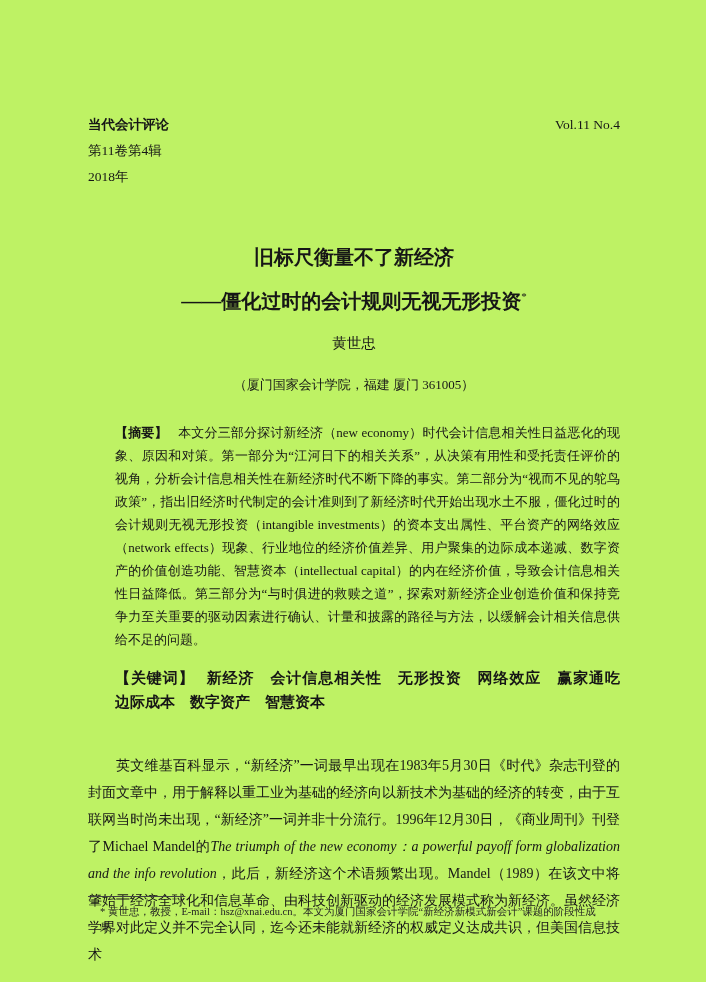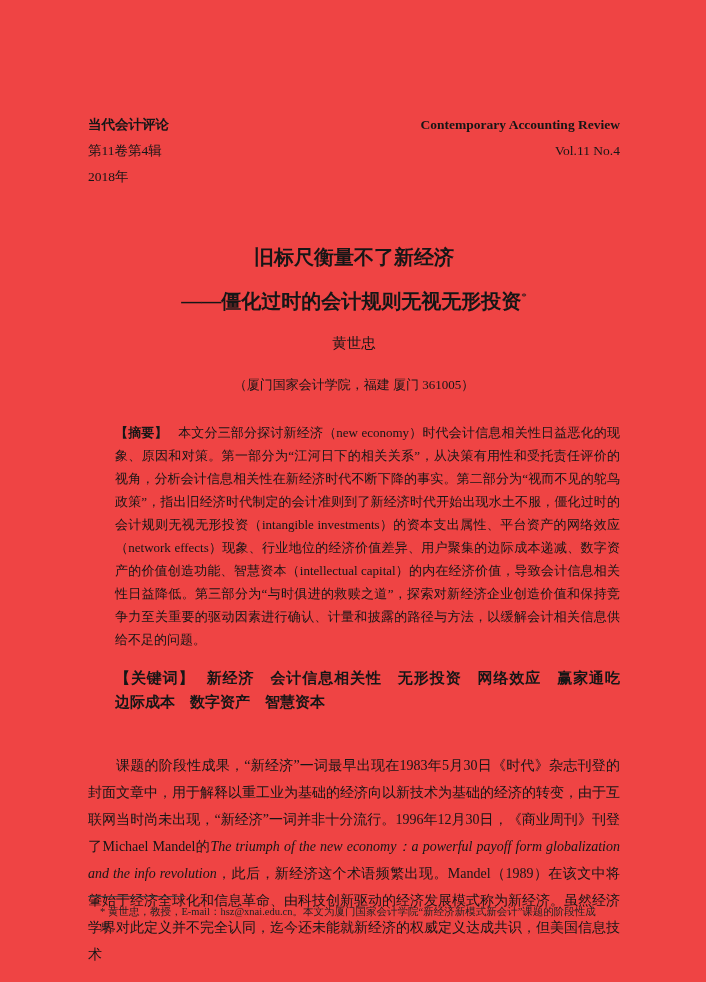--- a/index.html
+++ b/index.html
@@ -7,21 +7,21 @@
     padding: 0;
     background: #ffffff;
   }
   body {
     display: flex;
     justify-content: center;
   }
   .page {
     width: 706px;
     height: 982px;
-    background: #ef4444;
+    background: #bef264;
     position: relative;
     box-sizing: border-box;
     padding: 112px 86px 0 88px;
     font-family: "Liberation Serif", "DejaVu Serif", serif;
     color: #161616;
     overflow: hidden;
   }
   .journal-header {
     display: flex;
     justify-content: space-between;
@@ -107,21 +107,20 @@
 
 <div class="page">
 
   <header class="journal-header">
     <div class="header-left">
       <div class="bold">当代会计评论</div>
       <div>第11卷第4辑</div>
       <div>2018年</div>
     </div>
     <div class="header-right">
-      <div class="bold">Contemporary Accounting Review</div>
       <div>Vol.11 No.4</div>
     </div>
   </header>
 
   <h1 class="paper-title">
     <span>旧标尺衡量不了新经济</span><br>
     <span>——僵化过时的会计规则无视无形投资</span><sup>*</sup>
   </h1>
 
   <div class="author">黄世忠</div>
@@ -129,21 +128,21 @@
 
   <p class="abstract-block">
     <span class="inline-label">【摘要】</span><span>本文分三部分探讨新经济（new economy）时代会计信息相关性日益恶化的现象、原因和对策。第一部分为“江河日下的相关关系”，从决策有用性和受托责任评价的视角，分析会计信息相关性在新经济时代不断下降的事实。第二部分为“视而不见的鸵鸟政策”，指出旧经济时代制定的会计准则到了新经济时代开始出现水土不服，僵化过时的会计规则无视无形投资（intangible investments）的资本支出属性、平台资产的网络效应（network effects）现象、行业地位的经济价值差异、用户聚集的边际成本递减、数字资产的价值创造功能、智慧资本（intellectual capital）的内在经济价值，导致会计信息相关性日益降低。第三部分为“与时俱进的救赎之道”，探索对新经济企业创造价值和保持竞争力至关重要的驱动因素进行确认、计量和披露的路径与方法，以缓解会计相关信息供给不足的问题。</span>
   </p>
 
   <p class="keywords-block">
     <span class="inline-label">【关键词】</span><span class="keywords-text">新经济　会计信息相关性　无形投资　网络效应　赢家通吃　边际成本　数字资产　智慧资本</span>
   </p>
 
   <p class="body-paragraph">
-    <span>课题的阶段性成果，“新经济”一词最早出现在1983年5月30日《时代》杂志刊登的封面文章中，用于解释以重工业为基础的经济向以新技术为基础的经济的转变，由于互联网当时尚未出现，“新经济”一词并非十分流行。1996年12月30日，《商业周刊》刊登了Michael Mandel的</span><span class="italic">The triumph of the new economy：a powerful payoff form globalization and the info revolution</span><span>，此后，新经济这个术语频繁出现。Mandel（1989）在该文中将肇始于经济全球化和信息革命、由科技创新驱动的经济发展模式称为新经济。虽然经济学界对此定义并不完全认同，迄今还未能就新经济的权威定义达成共识，但美国信息技术</span>
+    <span>英文维基百科显示，“新经济”一词最早出现在1983年5月30日《时代》杂志刊登的封面文章中，用于解释以重工业为基础的经济向以新技术为基础的经济的转变，由于互联网当时尚未出现，“新经济”一词并非十分流行。1996年12月30日，《商业周刊》刊登了Michael Mandel的</span><span class="italic">The triumph of the new economy：a powerful payoff form globalization and the info revolution</span><span>，此后，新经济这个术语频繁出现。Mandel（1989）在该文中将肇始于经济全球化和信息革命、由科技创新驱动的经济发展模式称为新经济。虽然经济学界对此定义并不完全认同，迄今还未能就新经济的权威定义达成共识，但美国信息技术</span>
   </p>
 
   <div class="footnote-area">
     <div class="footnote-divider"></div>
     <div class="footnote-text">
       <span>*</span>
       <span>黄世忠，教授，E-mail：hsz@xnai.edu.cn。本文为厦门国家会计学院“新经济新模式新会计”课题的阶段性成果。</span>
     </div>
   </div>
 

